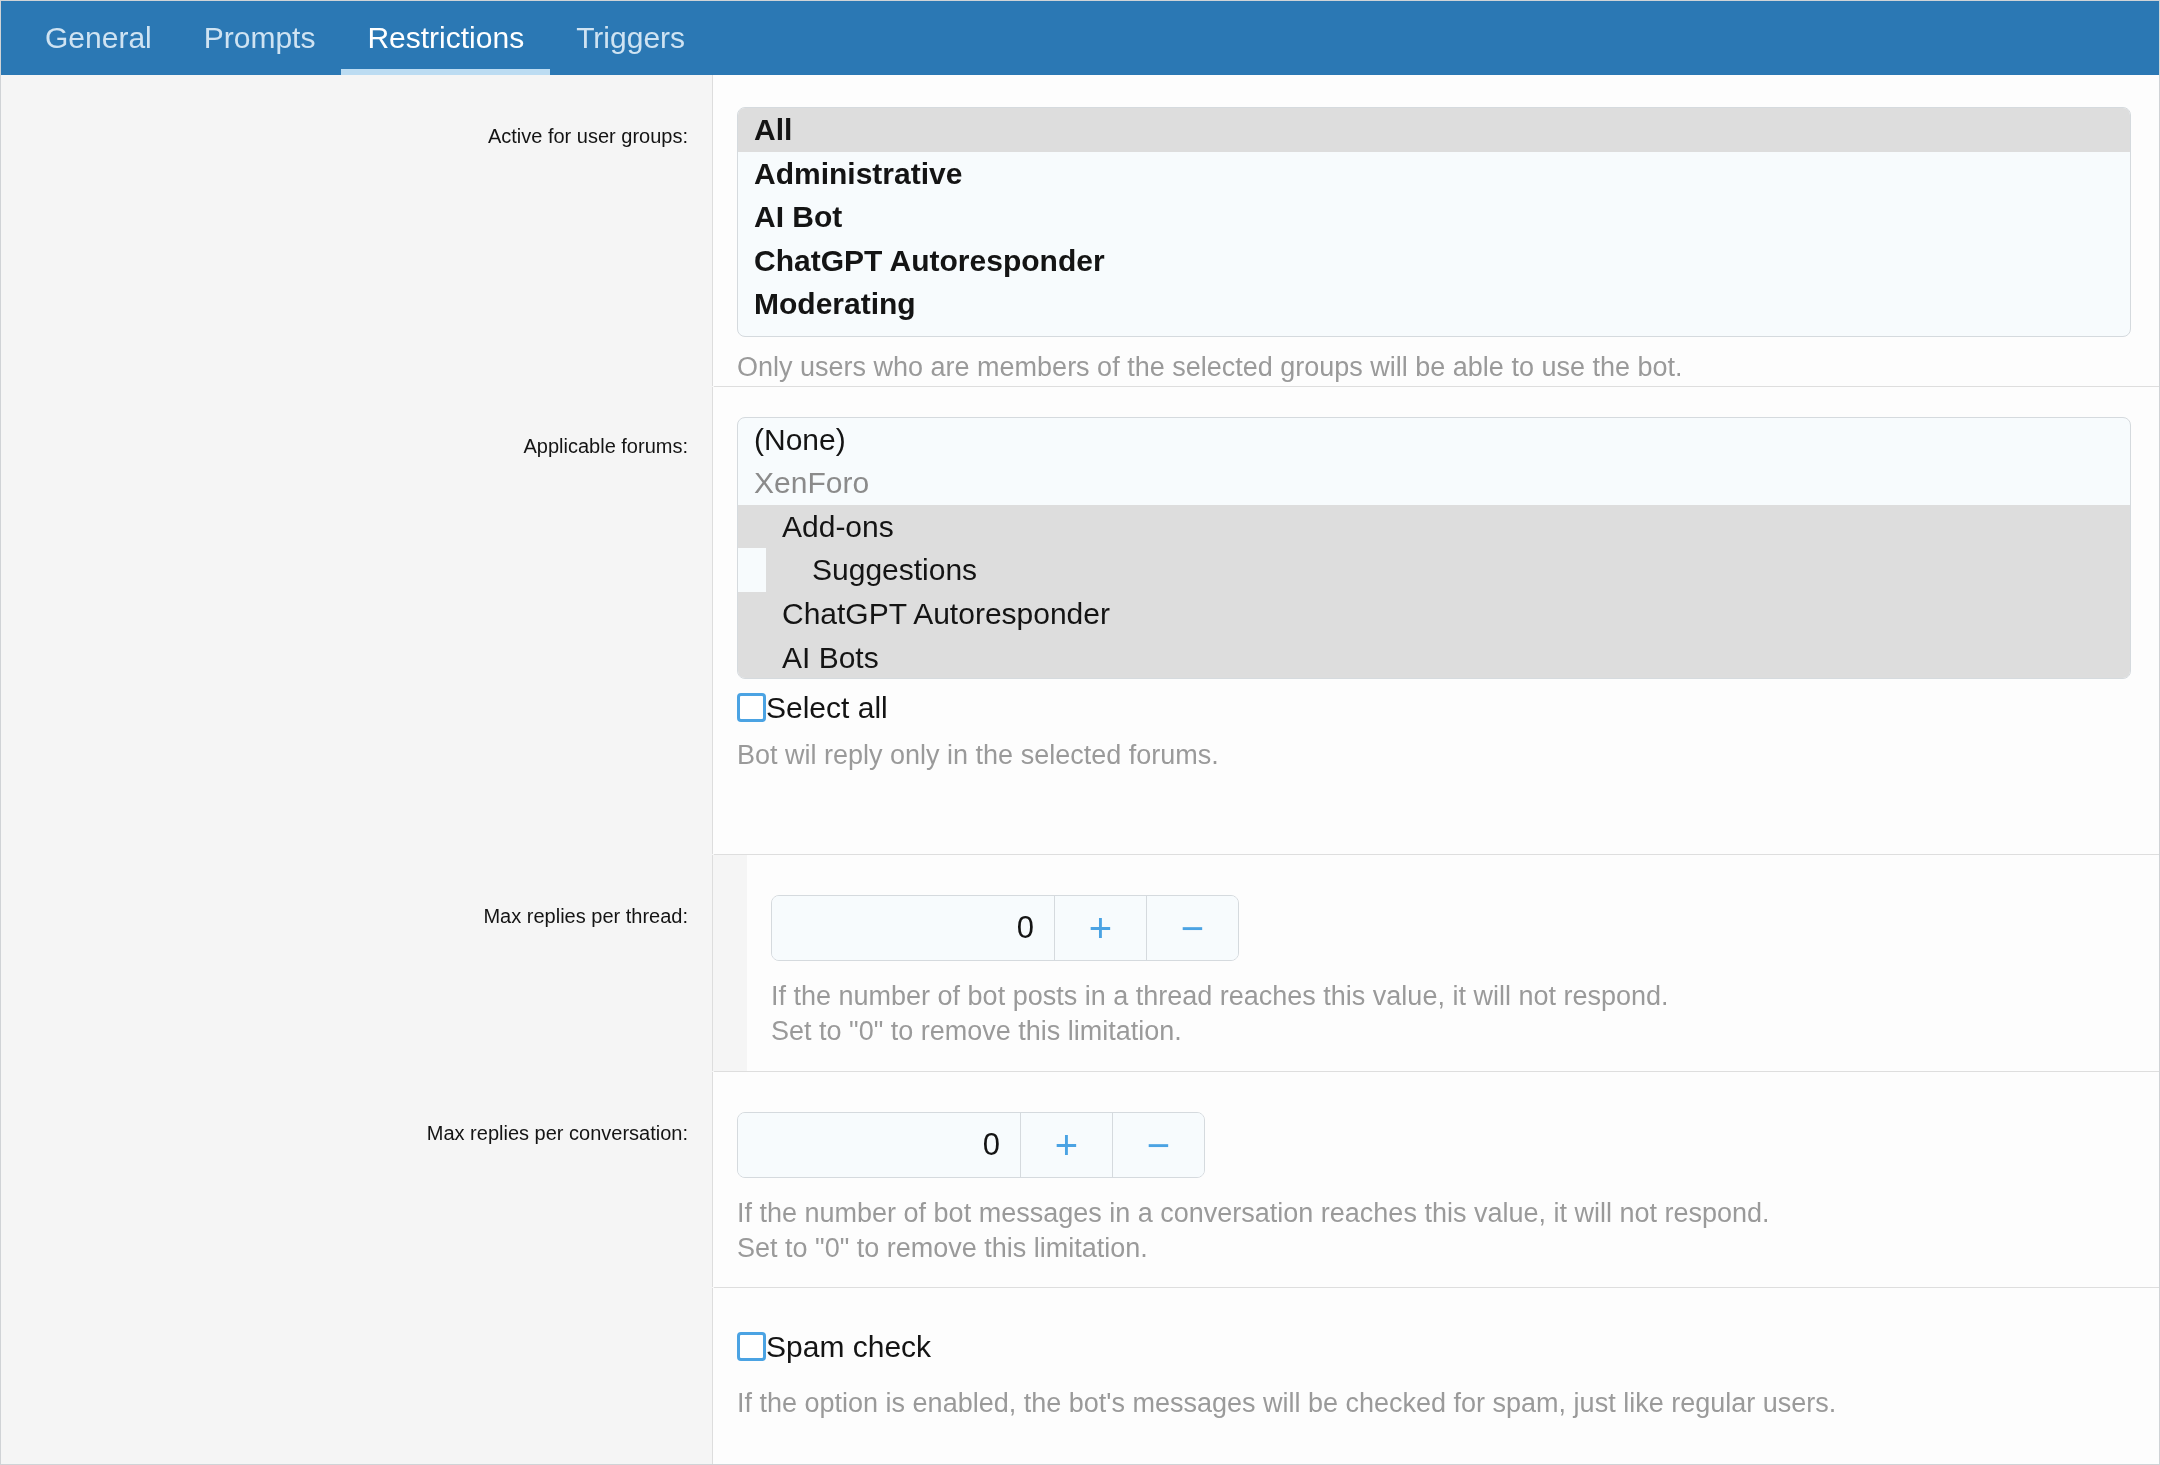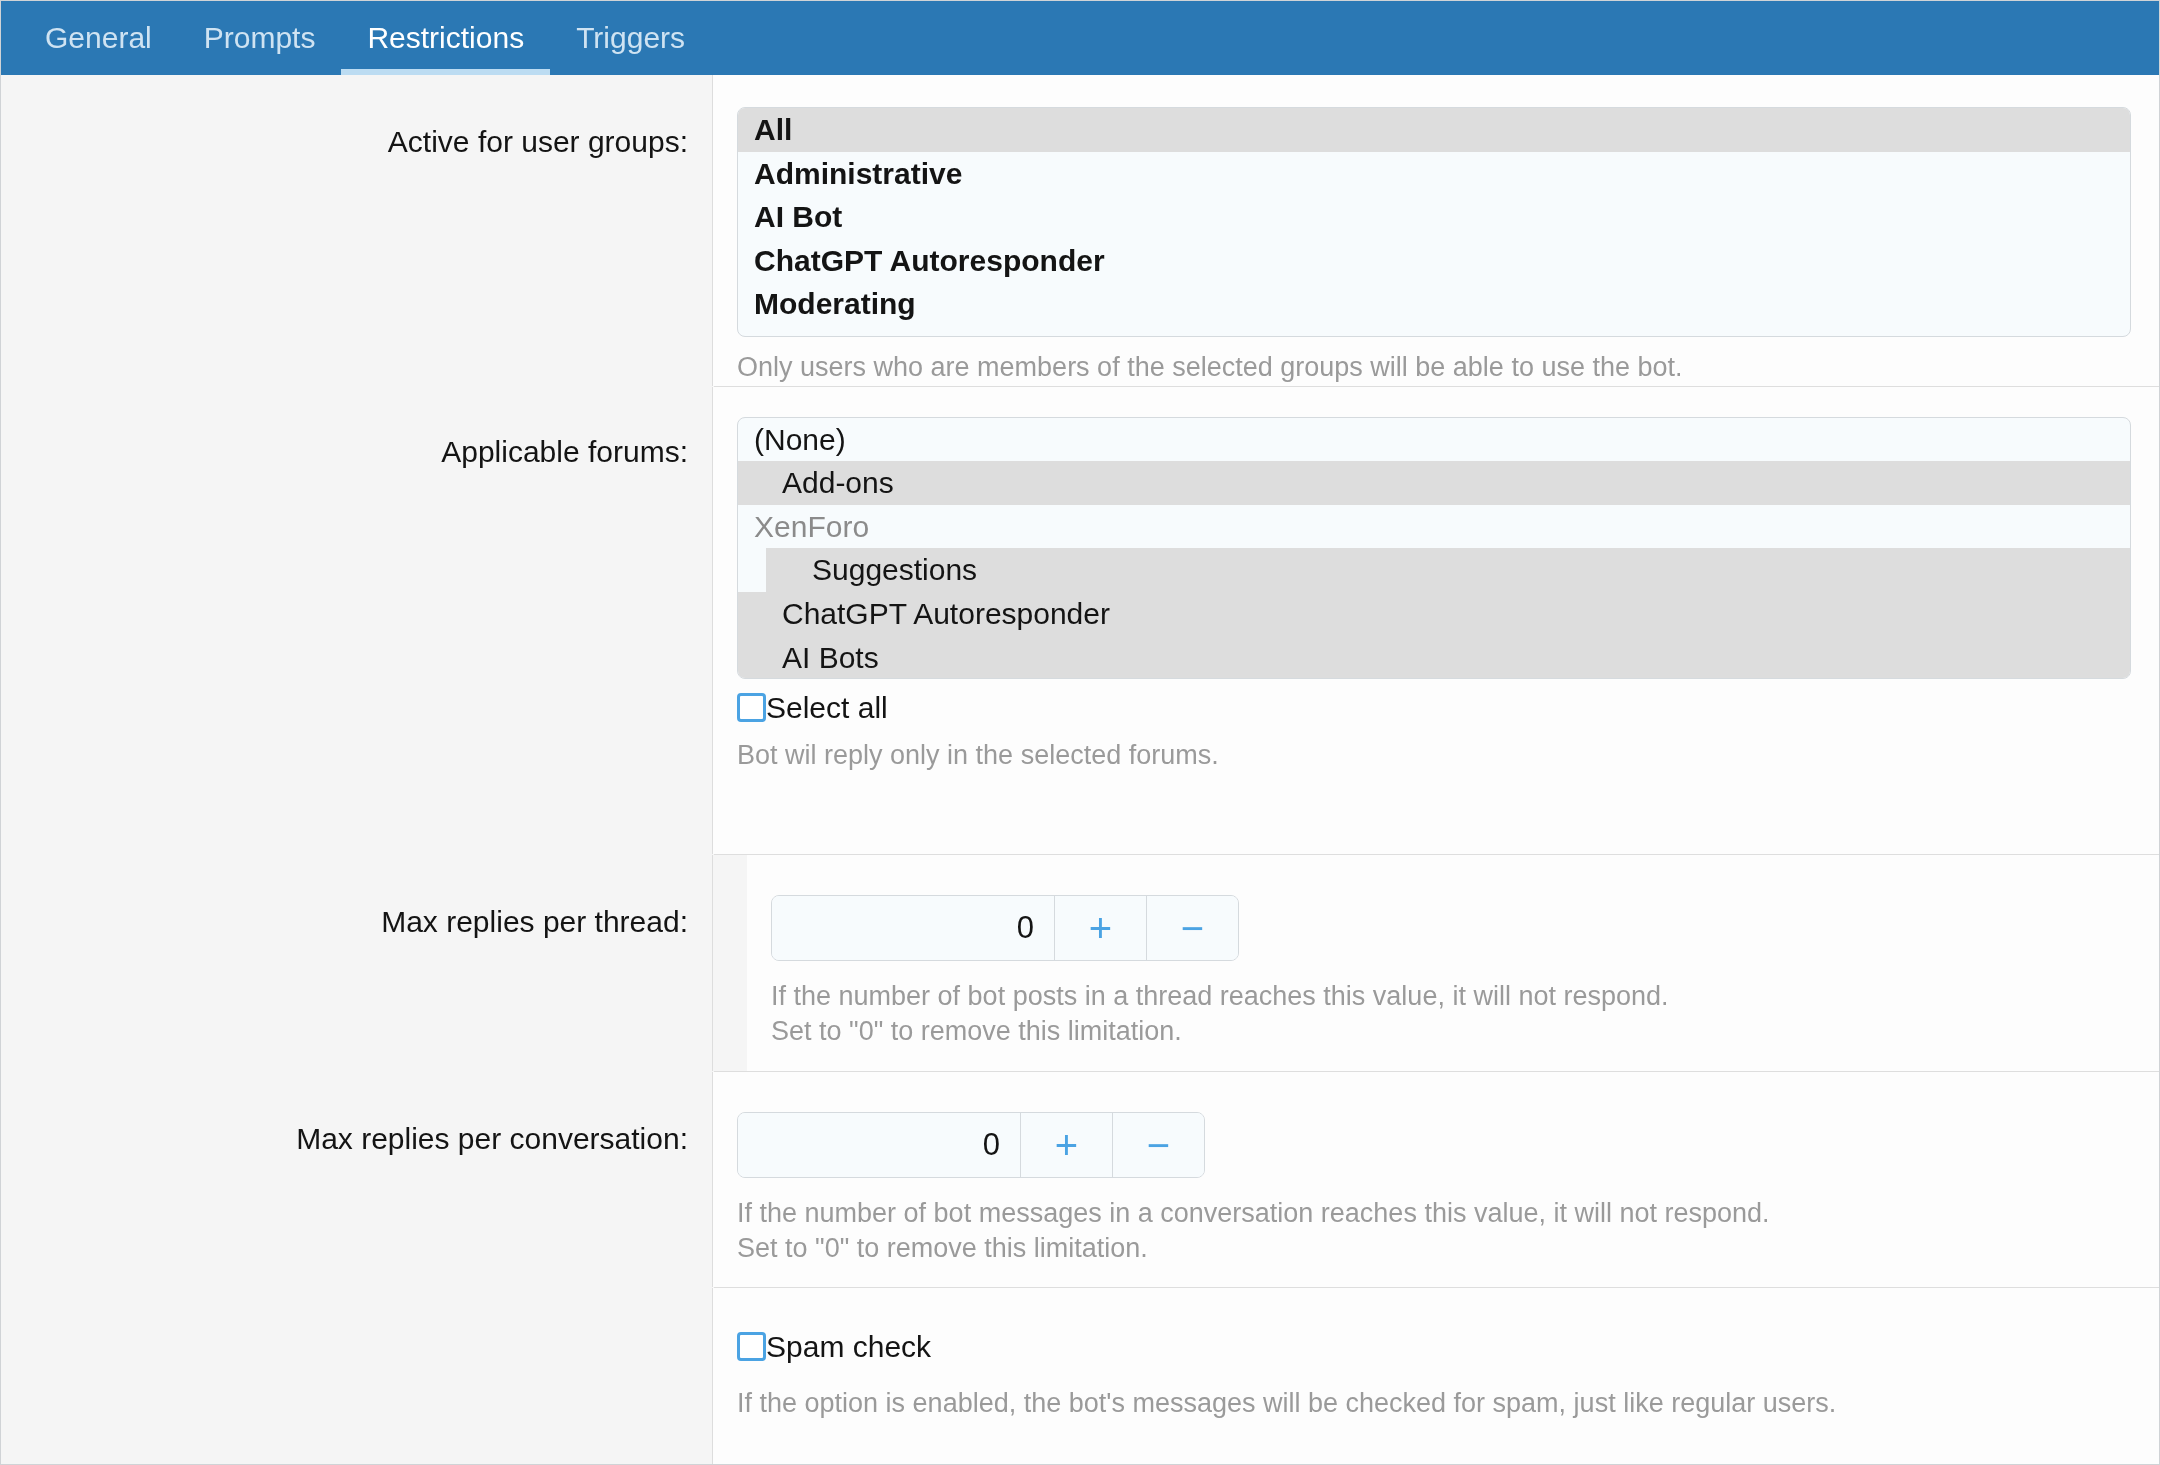--- a/index.html
+++ b/index.html
@@ -63,21 +63,21 @@
     display: flex;
     align-items: flex-start;
     background: #f5f5f5;
   }
 
   .label-col {
     width: 712px;
     flex: 0 0 712px;
     text-align: right;
     padding-right: 24px;
-    font-size: 30px;
+    font-size: 20px;
     color: #141414;
     background: #f5f5f5;
     border-right: 1px solid #dddddd;
     align-self: stretch;
   }
   .label-col .lbl { display: block; }
 
   .field-col {
     flex: 1 1 auto;
     background: #fdfdfd;
@@ -217,22 +217,22 @@
     </div>
     <div class="divider"></div>
 
     <div class="row" style="min-height:467px;">
       <div class="label-col" style="padding-top:48px;">
         <span class="lbl">Applicable forums:</span>
       </div>
       <div class="field-col" style="padding-top:30px;">
         <div class="listbox lb-forums">
           <div class="lb-opt"><span>(None)</span></div>
+          <div class="lb-opt group-label"><span>XenForo</span></div>
           <div class="lb-opt sel ind1"><span>Add-ons</span></div>
-          <div class="lb-opt group-label"><span>XenForo</span></div>
           <div class="lb-opt sel ind2"><span>Suggestions</span></div>
           <div class="lb-opt sel ind1"><span>ChatGPT Autoresponder</span></div>
           <div class="lb-opt sel ind1"><span>AI Bots</span></div>
 
         </div>
         <div class="cbrow" style="padding-top:12px;">
           <span class="cbox"></span>
           <span class="cblabel">Select all</span>
         </div>
         <div class="hint">

